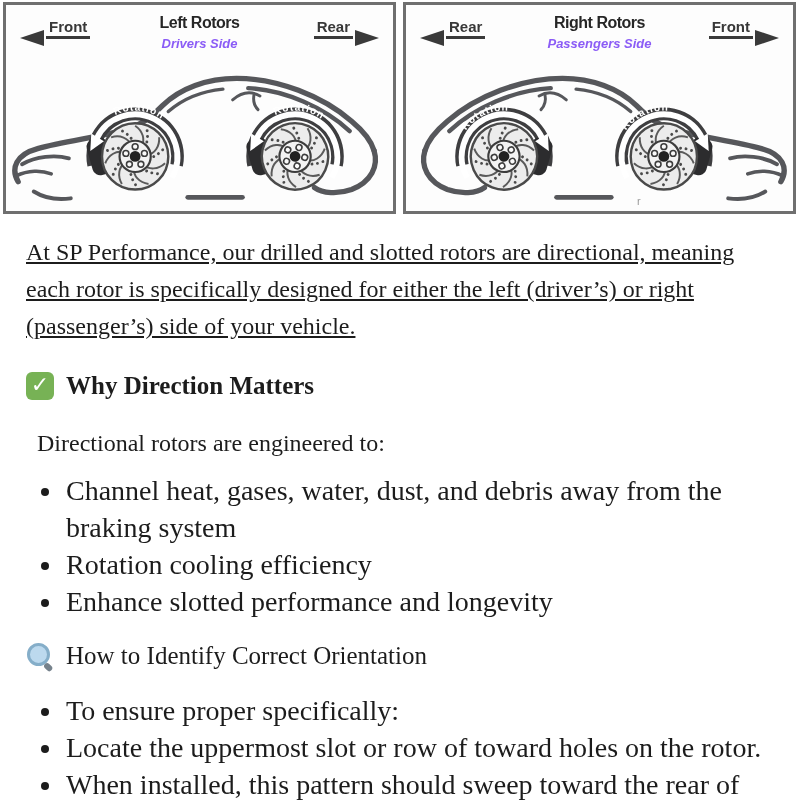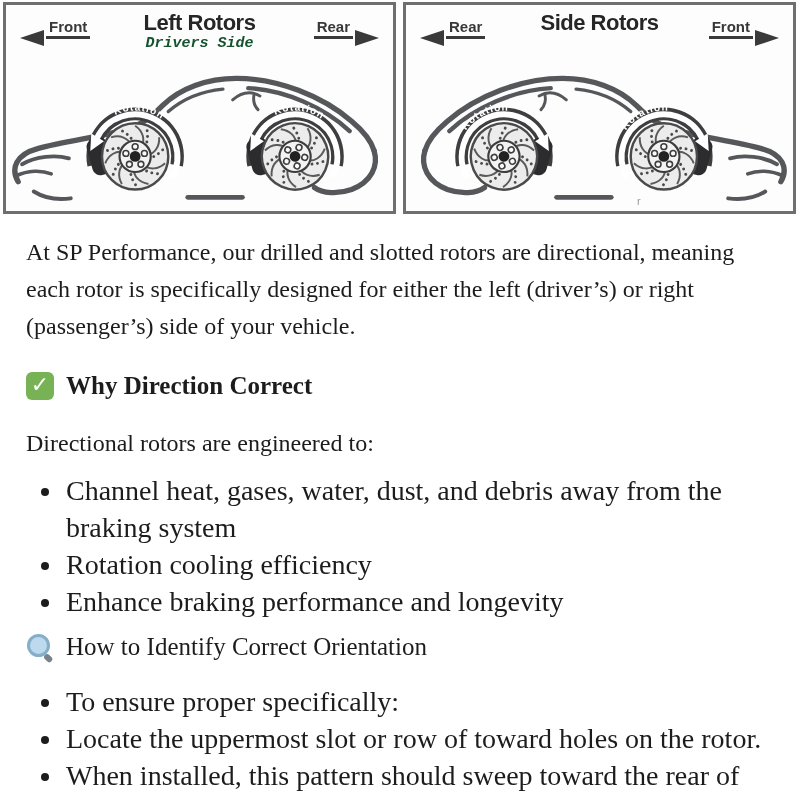--- a/index.html
+++ b/index.html
@@ -3,38 +3,38 @@
 <meta charset="utf-8">
 <style>
   html,body{margin:0;padding:0;background:#ffffff;}
   .page{width:800px;min-height:800px;background:#fff;font-family:"Liberation Serif","DejaVu Serif",serif;color:#1c1c1c;box-sizing:border-box;}
 
   
   .diagram{display:flex;gap:7px;padding:2px 4px 0 3px;}
   .panel{flex:1;border:3px solid #6f6f6f;background:#fdfdfd;height:212px;position:relative;overflow:hidden;box-sizing:border-box;}
   .panel-header{position:relative;height:50px;font-family:"Liberation Sans","DejaVu Sans",sans-serif;}
   .panel-titles{text-align:center;padding-top:5px;}
-  .panel-title{font-size:22px;font-weight:bold;color:#262626;letter-spacing:-0.5px;line-height:26px;}
-  .panel-subtitle{font-size:15px;font-weight:bold;font-style:italic;color:#14532d;line-height:16px;font-family:Liberation Mono, monospace;}
+  .panel-title{font-size:16px;font-weight:bold;color:#262626;letter-spacing:-0.5px;line-height:26px;}
+  .panel-subtitle{font-size:13px;font-weight:bold;font-style:italic;color:#8b5cf6;line-height:16px;}
   .dir-label{position:absolute;top:13px;font-size:15px;font-weight:bold;color:#383838;border-bottom:3px solid #3a3a3a;padding:0 3px 1px 3px;}
   .dir-label.dl-left{left:40px;}
   .dir-label.dl-right{right:40px;}
   .tri{position:absolute;width:0;height:0;border-top:8px solid transparent;border-bottom:8px solid transparent;}
   .tri-left{border-right:24px solid #3a3a3a;left:-26px;bottom:-10px;}
   .tri-right{border-left:24px solid #3a3a3a;right:-26px;bottom:-10px;}
   .car-art{display:block;width:100%;height:156px;}
   .artifact{position:absolute;left:231px;bottom:4px;font-size:11px;color:#9a9a9a;font-family:"Liberation Sans",sans-serif;}
 
   
   .article{padding:10px 28px 20px 26px;}
-  .intro{font-size:24px;line-height:37px;max-width:738px;margin:10px 0 4px 0;}
+  .intro{font-size:24px;line-height:37px;max-width:738px;margin:10px 0 4px 0;text-decoration:underline;}
   .section-heading{display:flex;align-items:center;gap:12px;font-size:25px;margin:0;}
   .sh-bold{font-weight:bold;margin-top:27px;}
-  .sh-regular{font-weight:normal;margin-top:13px;}
-  .lead{font-size:24px;line-height:37px;margin:25px 0 0 0;}
+  .sh-regular{font-weight:normal;margin-top:22px;}
+  .lead{font-size:24px;line-height:37px;margin:25px 0 0 11px;}
   ul.bullets{font-size:28px;line-height:37px;margin:10px 0 0 0;padding-left:38px;max-width:710px;}
   ul.bullets li{padding-left:2px;}
 
   
   .check-emoji{width:28px;height:28px;border-radius:6px;background:#77b255;display:inline-flex;align-items:center;justify-content:center;flex:0 0 auto;}
   .check-emoji span{color:#fff;font-size:22px;font-weight:bold;font-family:"DejaVu Sans",sans-serif;line-height:1;transform:translateY(-1px);}
   
   .magnifier-emoji{width:28px;height:28px;position:relative;flex:0 0 auto;}
   .mag-lens{position:absolute;left:1px;top:1px;width:17px;height:17px;border-radius:50%;background:#bcd9ee;border:3px solid #85aec9;box-sizing:content-box;}
   .mag-handle{position:absolute;left:19px;top:19px;width:9px;height:6px;background:#76828c;border-radius:3px;transform:rotate(45deg);transform-origin:0 50%;}
@@ -189,21 +189,22 @@
       </svg>
     </div>
 
     <div class="panel">
       <div class="panel-header">
         <div class="dir-label dl-left">
           <span class="tri tri-left"></span>
           <span>Rear</span>
         </div>
         <div class="panel-titles">
-          <div class="panel-title">Side Rotors</div>
+          <div class="panel-title">Right Rotors</div>
+          <div class="panel-subtitle">Passengers Side</div>
         </div>
         <div class="dir-label dl-right">
           <span>Front</span>
           <span class="tri tri-right"></span>
         </div>
       </div>
 
       <svg class="car-art" viewBox="0 0 392 160">
         <defs>
           <path id="rotTextR1" d="M 216.6 91.8 A 47 47 0 0 1 295.2 70.8" fill="none"></path>
@@ -222,29 +223,29 @@
   </div>
 
   <div class="article">
 
     <p class="intro">At SP Performance, our drilled and slotted rotors are directional, meaning each rotor is specifically designed for either the left (driver’s) or right (passenger’s) side of your vehicle.</p>
 
     <h2 class="section-heading sh-bold">
       <span class="check-emoji">
           <span>✓</span>
         </span>
-      <span>Why Direction Correct</span>
+      <span>Why Direction Matters</span>
     </h2>
 
     <p class="lead">Directional rotors are engineered to:</p>
 
     <ul class="bullets">
         <li>Channel heat, gases, water, dust, and debris away from the braking system</li>
         <li>Rotation cooling efficiency</li>
-        <li>Enhance braking performance and longevity</li>
+        <li>Enhance slotted performance and longevity</li>
       </ul>
 
     <h2 class="section-heading sh-regular">
       <span class="magnifier-emoji">
         <span class="mag-lens"></span>
         <span class="mag-handle"></span>
       </span>
       <span>How to Identify Correct Orientation</span>
     </h2>
 

